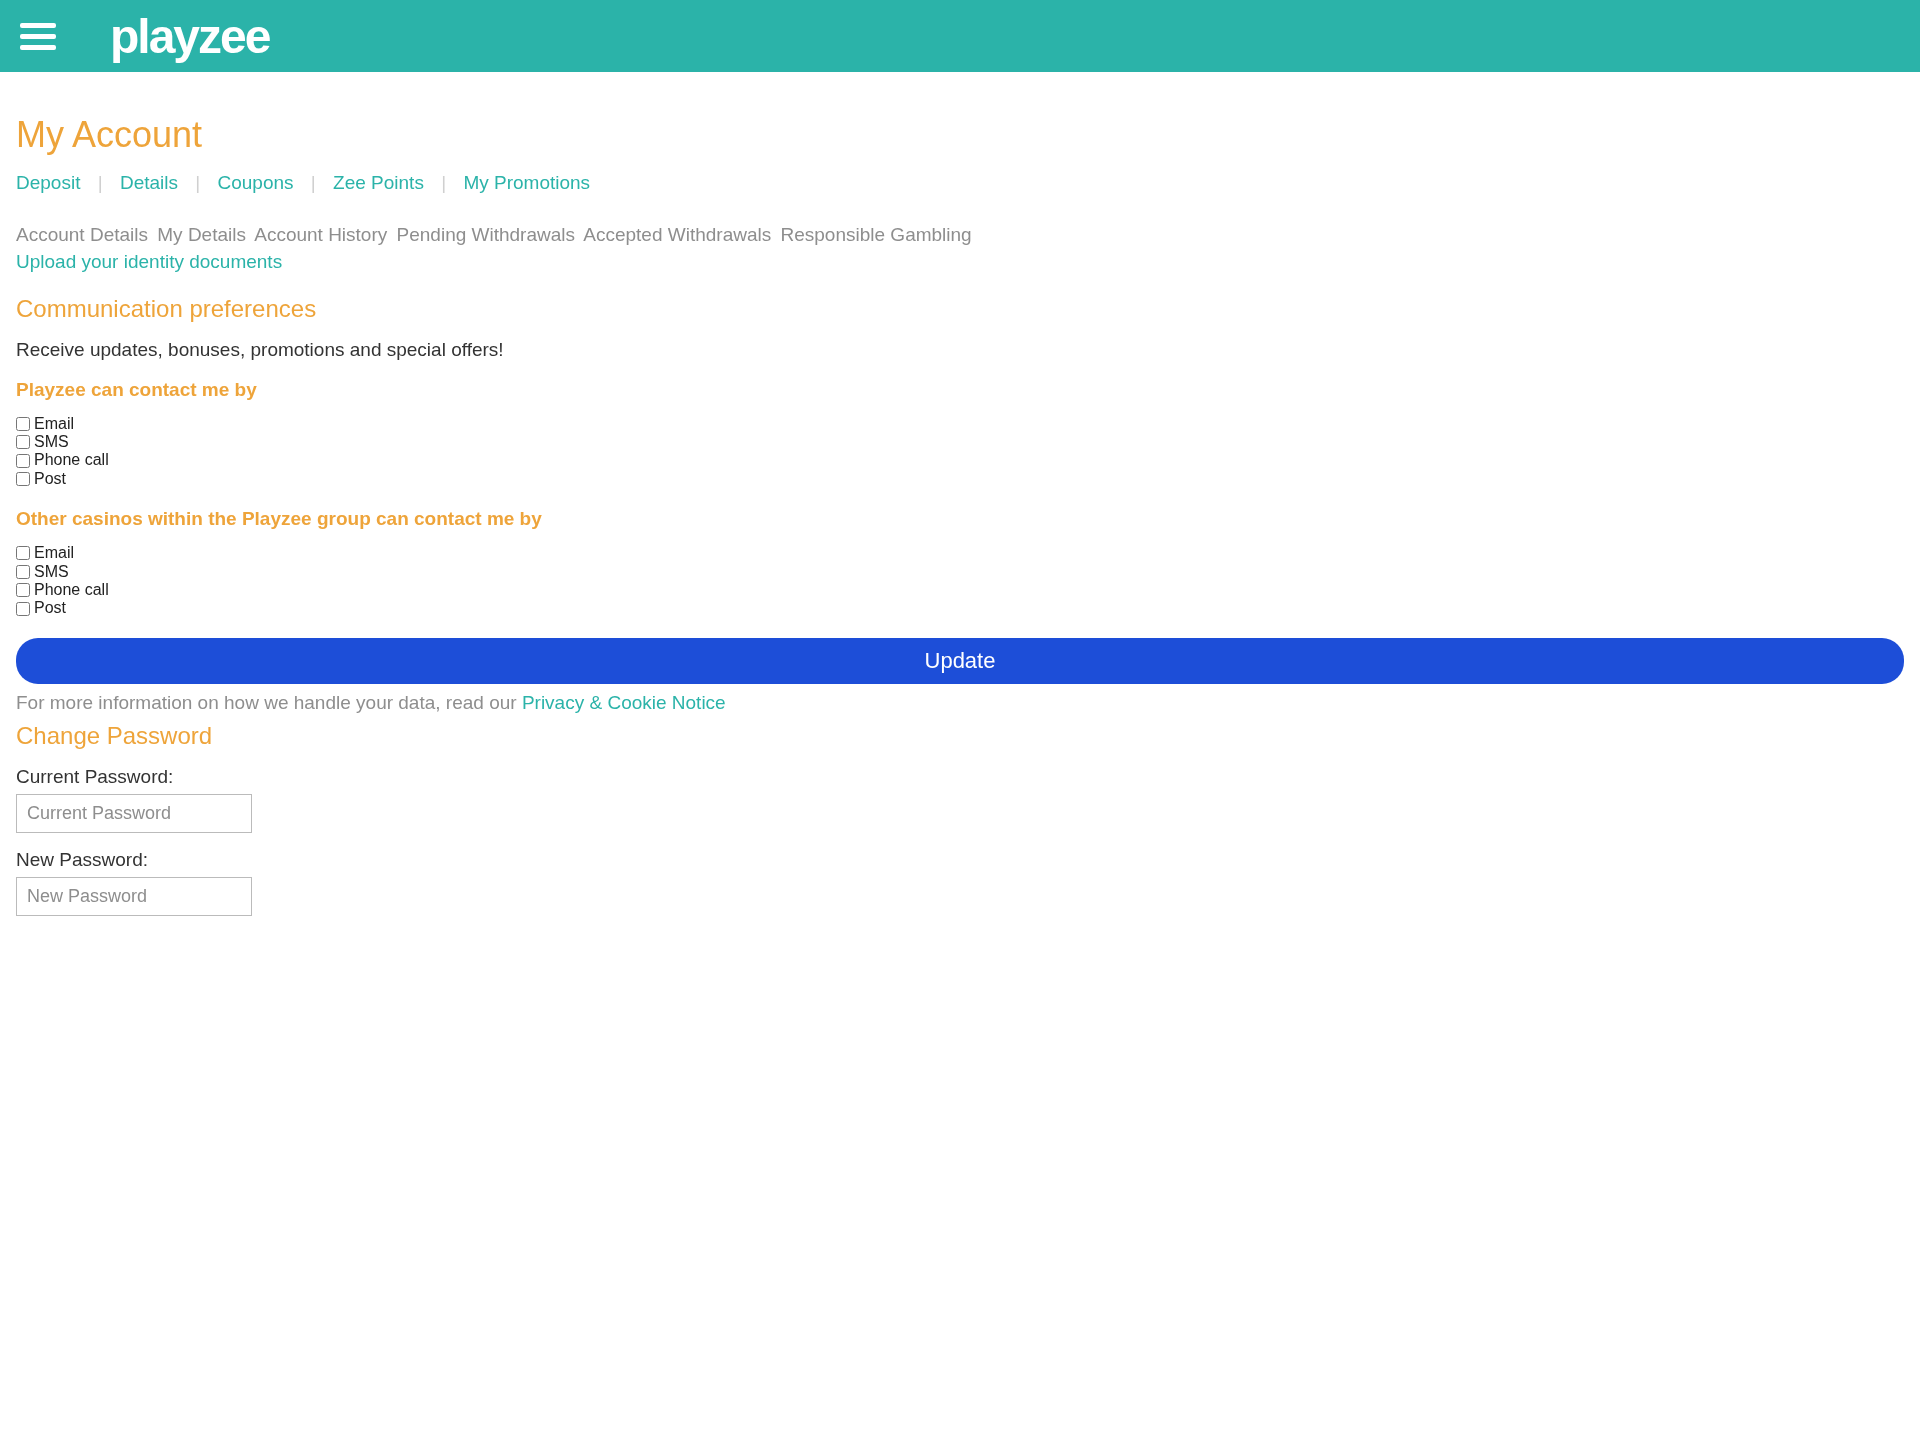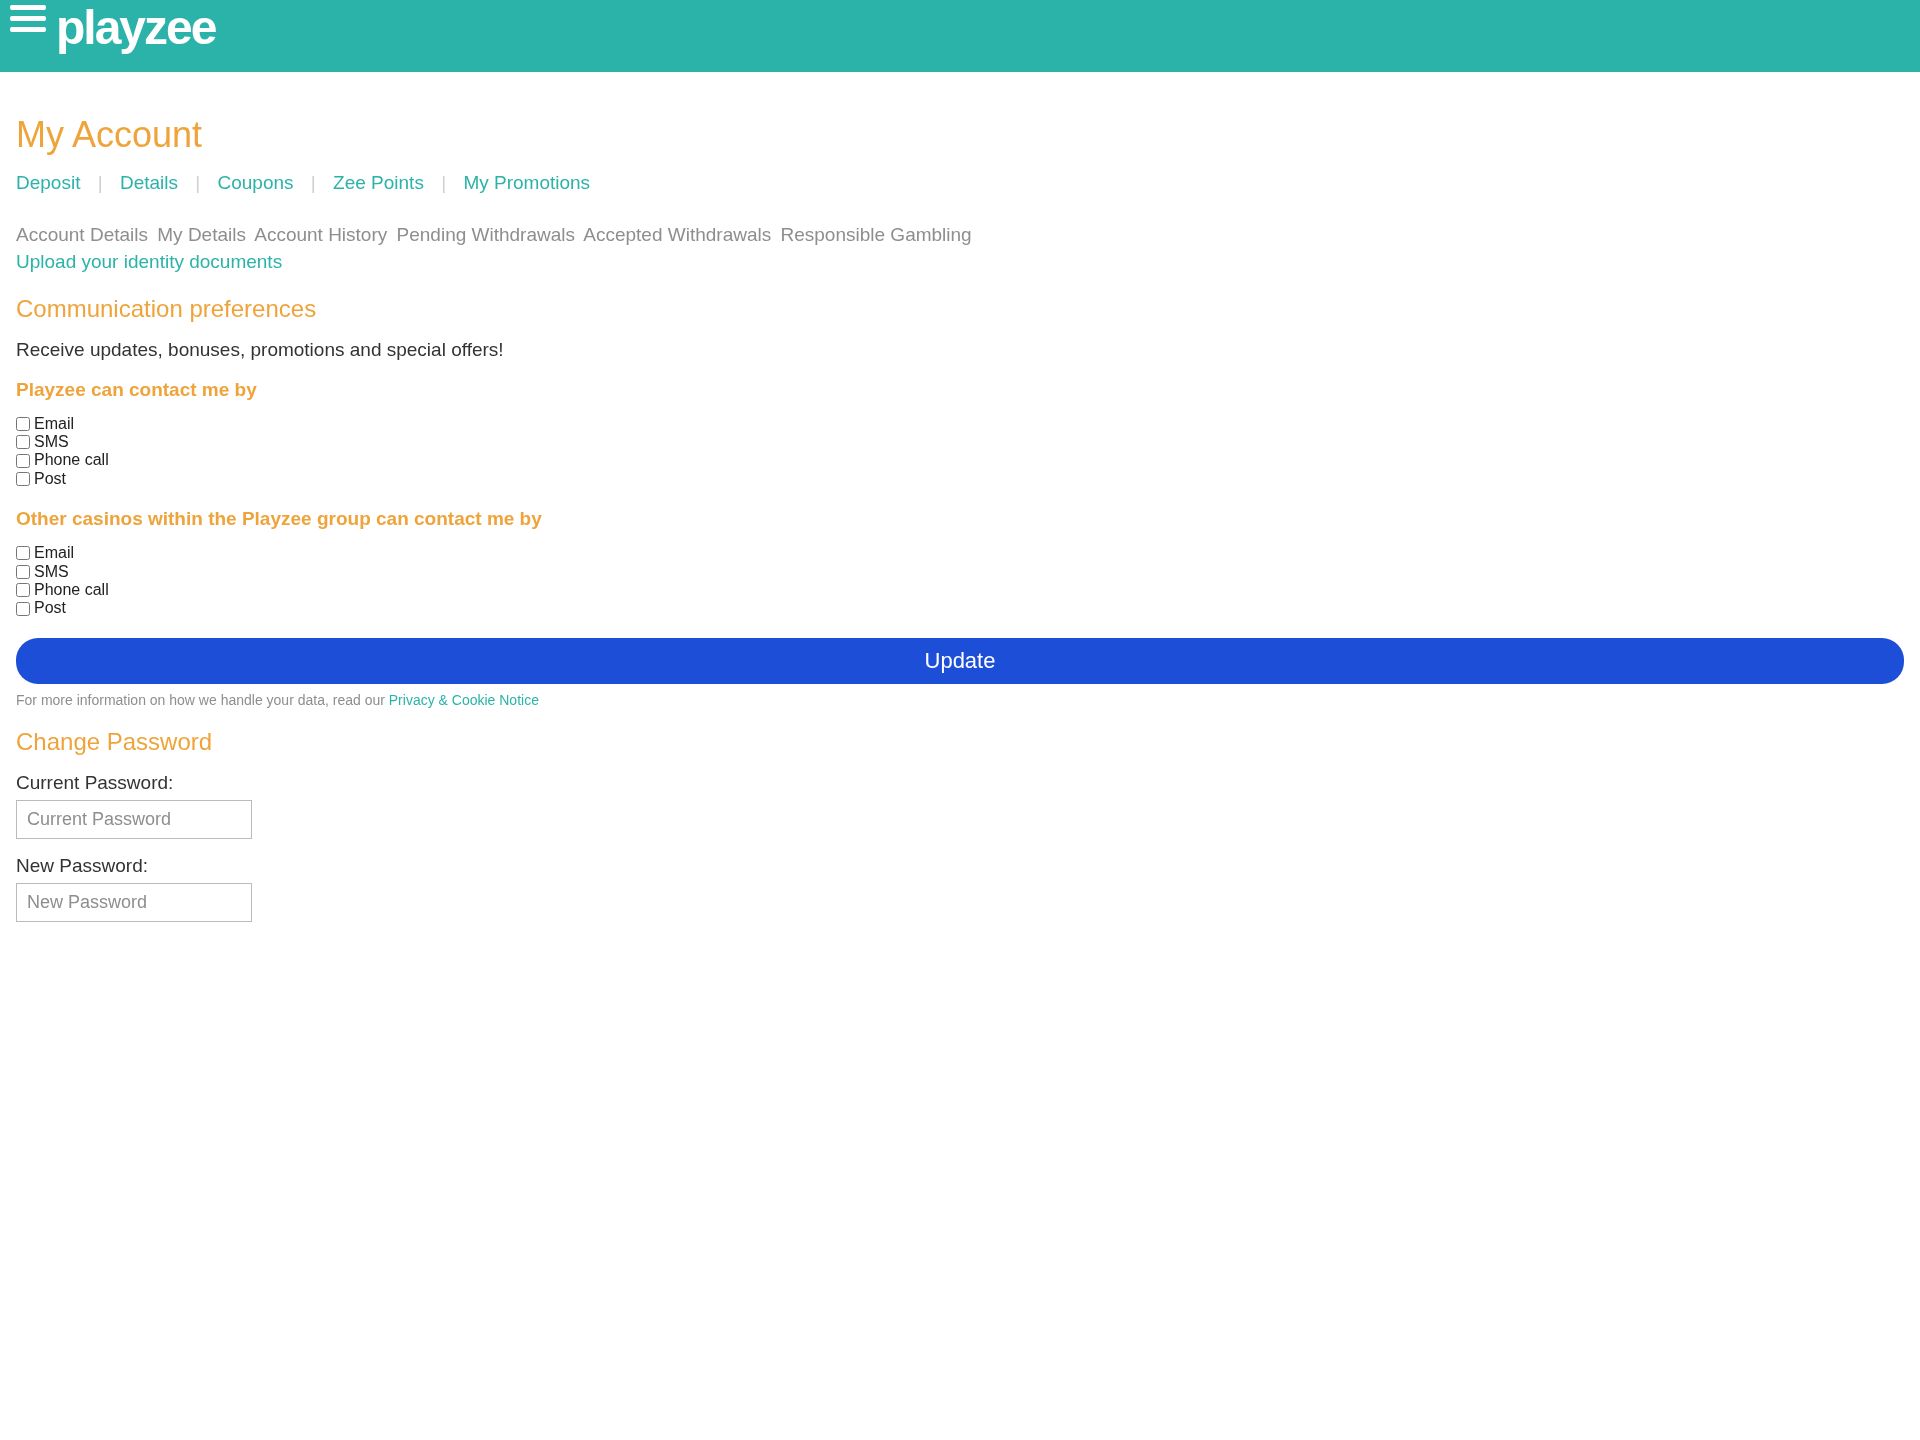--- a/index.html
+++ b/index.html
@@ -6,21 +6,23 @@
   body {
     font-family: -apple-system, BlinkMacSystemFont, "Segoe UI", Arial, sans-serif;
     font-size: 19px;
     background: #fff;
     color: #333;
   }
   .header {
     background: #2bb3a9;
     height: 72px;
     display: flex;
-    padding-left: 10px;
+    align-items: center;
+    padding-left: 20px;
+    gap: 44px;
   }
   .hamburger {
     display: inline-flex;
     flex-direction: column;
     justify-content: center;
     gap: 6px;
     width: 36px;
     height: 36px;
     cursor: pointer;
     margin-right: 10px;
@@ -115,22 +117,22 @@
     color: #fff;
     border: none;
     border-radius: 22px;
     font-size: 22px;
     padding: 10px 0;
     margin: 8px 0 8px 0;
     cursor: pointer;
   }
   .info-line {
     color: #8e8e8e;
-    font-size: 14px;
-    margin-bottom: 20px;
+    font-size: 19px;
+    margin-bottom: 8px;
   }
   .info-line a {
     color: #2bb3a9;
     text-decoration: none;
   }
   .pw-label {
     color: #333;
     font-size: 19px;
     display: block;
     margin-bottom: 6px;

